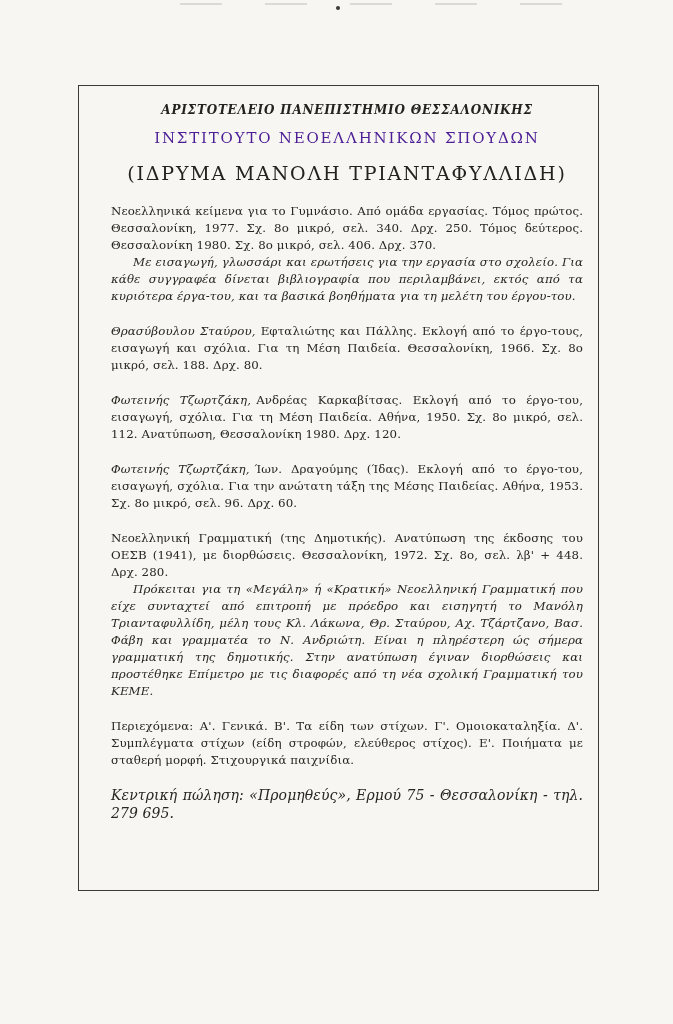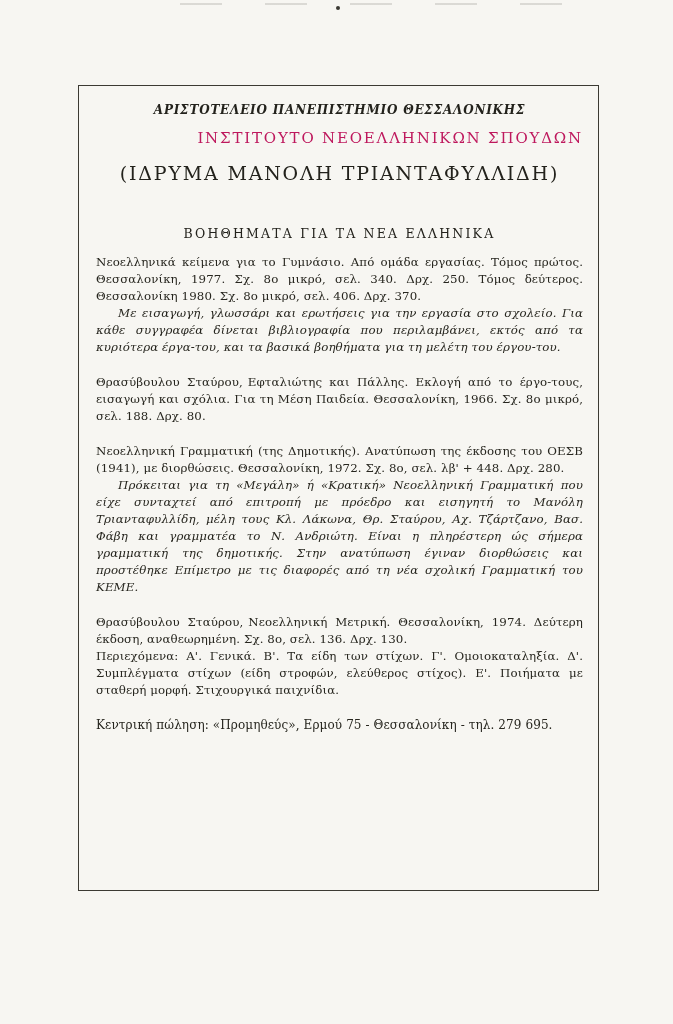--- a/index.html
+++ b/index.html
@@ -35,37 +35,37 @@
     background: #3a3933;
   }
   .frame {
     position: absolute;
     left: 78px;
     top: 85px;
     width: 521px;
     height: 806px;
     border: 1px solid #3c3a33;
     box-sizing: border-box;
-    padding: 17px 15px 0 17px;
+    padding: 17px 15px 0 32px;
   }
   .hdr1 {
     margin-top: 0;
     text-align: center;
     font-style: italic;
     font-weight: 700;
     font-size: 12px;
     letter-spacing: 0.8px;
     color: #23221c;
   }
   .hdr2 {
     margin-top: 5px;
-    text-align: right;
+    text-align: center;
     font-size: 15px;
     letter-spacing: 1.8px;
-    color: #be185d;
+    color: #4c1d95;
   }
   .hdr3 {
     margin-top: 3px;
     text-align: center;
     font-size: 19px;
     letter-spacing: 1.8px;
     color: #23221c;
   }
   .booklist-title {
     margin-top: 42px;
@@ -81,70 +81,76 @@
     margin: 0;
     font-size: 11.8px;
     line-height: 17px;
     text-align: justify;
     letter-spacing: 0.1px;
   }
   .entry + .entry {
     margin-top: 18px;
   }
   .author {
+    font-style: italic;
     margin-right: 5px;
   }
   .note {
     text-indent: 22px;
     font-style: italic;
   }
   .footer {
     margin-top: 19px;
   }
   .footer p {
     margin: 0;
-    font-size: 12px;
+    font-size: 14px;
     line-height: 17.5px;
     letter-spacing: 0.1px;
+    font-style: italic;
   }
 </style>
 </head>
 <body>
 
 <div class="scan-artifacts"></div>
 <div class="scan-speck"></div>
 
 <div class="frame">
 
   <p class="hdr1">ΑΡΙΣΤΟΤΕΛΕΙΟ ΠΑΝΕΠΙΣΤΗΜΙΟ ΘΕΣΣΑΛΟΝΙΚΗΣ</p>
   <p class="hdr2">ΙΝΣΤΙΤΟΥΤΟ ΝΕΟΕΛΛΗΝΙΚΩΝ ΣΠΟΥΔΩΝ</p>
   <p class="hdr3">(ΙΔΡΥΜΑ ΜΑΝΟΛΗ ΤΡΙΑΝΤΑΦΥΛΛΙΔΗ)</p>
 
-  <p class="booklist-title">ΒΟΗΘΗΜΑΤΑ ΓΙΑ ΤΑ ΝΕΑ ΕΛΛΗΝΙΚΑ</p>
 
   <div class="entries">
 
     <div class="entry">
       <p><span>Νεοελληνικά κείμενα για το Γυμνάσιο. Από ομάδα εργασίας. Τόμος πρώτος. Θεσσαλονίκη, 1977. Σχ. 8ο μικρό, σελ. 340. Δρχ. 250. Τόμος δεύτερος. Θεσσαλονίκη 1980. Σχ. 8ο μικρό, σελ. 406. Δρχ. 370.</span></p>
       <p class="note">Με εισαγωγή, γλωσσάρι και ερωτήσεις για την εργασία στο σχολείο. Για κάθε συγγραφέα δίνεται βιβλιογραφία που περιλαμβάνει, εκτός από τα κυριότερα έργα-του, και τα βασικά βοηθήματα για τη μελέτη του έργου-του.</p>
     </div>
 
     <div class="entry">
       <p><span class="author">Θρασύβουλου Σταύρου,</span><span>Εφταλιώτης και Πάλλης. Εκλογή από το έργο-τους, εισαγωγή και σχόλια. Για τη Μέση Παιδεία. Θεσσαλονίκη, 1966. Σχ. 8ο μικρό, σελ. 188. Δρχ. 80.</span></p>
     </div>
 
+    <div class="entry">
+      <p><span class="author">Φωτεινής Τζωρτζάκη,</span><span>Ανδρέας Καρκαβίτσας. Εκλογή από το έργο-του, εισαγωγή, σχόλια. Για τη Μέση Παιδεία. Αθήνα, 1950. Σχ. 8ο μικρό, σελ. 112. Ανατύπωση, Θεσσαλονίκη 1980. Δρχ. 120.</span></p>
+    </div>
 
+    <div class="entry">
+      <p><span class="author">Φωτεινής Τζωρτζάκη,</span><span>Ίων. Δραγούμης (Ίδας). Εκλογή από το έργο-του, εισαγωγή, σχόλια. Για την ανώτατη τάξη της Μέσης Παιδείας. Αθήνα, 1953. Σχ. 8ο μικρό, σελ. 96. Δρχ. 60.</span></p>
+    </div>
 
     <div class="entry">
       <p><span>Νεοελληνική Γραμματική (της Δημοτικής). Ανατύπωση της έκδοσης του ΟΕΣΒ (1941), με διορθώσεις. Θεσσαλονίκη, 1972. Σχ. 8ο, σελ. λβ' + 448. Δρχ. 280.</span></p>
       <p class="note">Πρόκειται για τη «Μεγάλη» ή «Κρατική» Νεοελληνική Γραμματική που είχε συνταχτεί από επιτροπή με πρόεδρο και εισηγητή το Μανόλη Τριανταφυλλίδη, μέλη τους Κλ. Λάκωνα, Θρ. Σταύρου, Αχ. Τζάρτζανο, Βασ. Φάβη και γραμματέα το Ν. Ανδριώτη. Είναι η πληρέστερη ώς σήμερα γραμματική της δημοτικής. Στην ανατύπωση έγιναν διορθώσεις και προστέθηκε Επίμετρο με τις διαφορές από τη νέα σχολική Γραμματική του ΚΕΜΕ.</p>
     </div>
 
     <div class="entry">
-      <p><span class="author">Θρασύβουλου Σταύρου,</span><span>Νεοελληνική Μετρική. Θεσσαλονίκη, 1974. Δεύτερη έκδοση, αναθεωρημένη. Σχ. 8ο, σελ. 136. Δρχ. 130.</span></p>
       <p>Περιεχόμενα: Α'. Γενικά. Β'. Τα είδη των στίχων. Γ'. Ομοιοκαταληξία. Δ'. Συμπλέγματα στίχων (είδη στροφών, ελεύθερος στίχος). Ε'. Ποιήματα με σταθερή μορφή. Στιχουργικά παιχνίδια.</p>
     </div>
 
     <div class="entry footer">
       <p>Κεντρική πώληση: «Προμηθεύς», Ερμού 75 - Θεσσαλονίκη - τηλ. 279 695.</p>
     </div>
 
   </div>
 </div>
 

